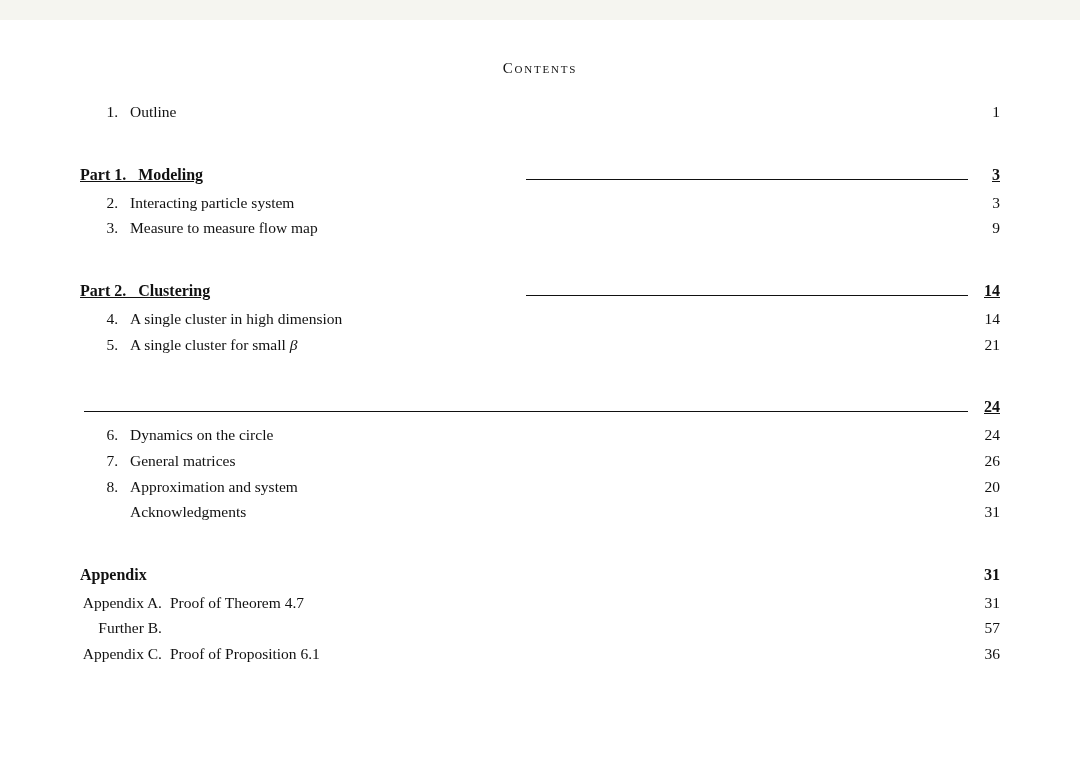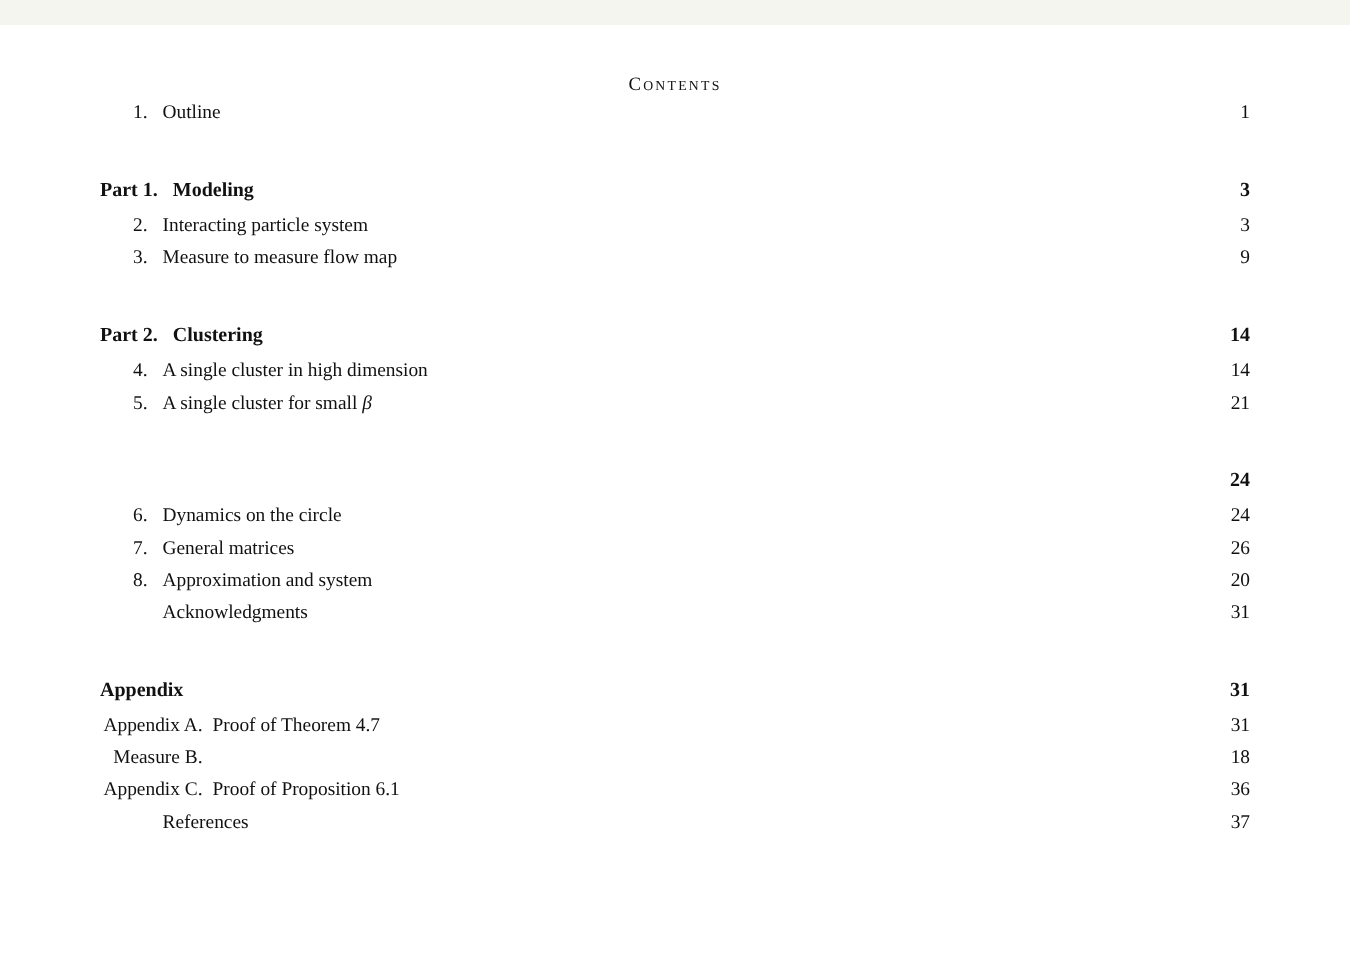--- a/index.html
+++ b/index.html
@@ -25,35 +25,37 @@
       width: 1080px;
       min-height: 784px;
       padding: 40px 80px 50px 80px;
     }
 
     .toc-title {
       text-align: center;
       font-size: 15px;
       font-variant: small-caps;
       letter-spacing: 0.12em;
+      margin-bottom: 22px;
       font-weight: normal;
     }
 
     .toc-entry {
       display: flex;
       width: 100%;
       align-items: baseline;
       line-height: 1.7;
     }
 
     .toc-entry.part {
       font-weight: bold;
       margin-top: 20px;
       margin-bottom: 2px;
       font-size: 16px;
+      text-decoration: underline;
     }
 
     .toc-entry.section {
       font-weight: normal;
       font-size: 15.5px;
       line-height: 1.65;
     }
 
     .toc-entry.appendix-header {
       font-weight: bold;
@@ -257,37 +259,29 @@
     <div class="entry-left">
       <span class="entry-num app-num">Appendix A.</span>
       <span class="entry-title">Proof of Theorem 4.7</span>
     </div>
     <span class="leader"></span>
     <span class="entry-page">31</span>
   </div>
 
   <div class="toc-entry appendix-item">
     <div class="entry-left">
-      <span class="entry-num app-num">Measure B.</span>
-    </div>
-    <span class="leader"></span>
-    <span class="entry-page">18</span>
+      <span class="entry-num app-num">Further B.</span>
+    </div>
+    <span class="leader"></span>
+    <span class="entry-page">57</span>
   </div>
 
   <div class="toc-entry appendix-item">
     <div class="entry-left">
       <span class="entry-num app-num">Appendix C.</span>
       <span class="entry-title">Proof of Proposition 6.1</span>
     </div>
     <span class="leader"></span>
     <span class="entry-page">36</span>
   </div>
 
-  <div class="toc-entry appendix-item">
-    <div class="entry-left">
-      <span class="entry-num app-num" style="min-width:50px;"></span>
-      <span class="entry-title">References</span>
-    </div>
-    <span class="leader"></span>
-    <span class="entry-page">37</span>
-  </div>
 
 </div>
 
 </body></html>

